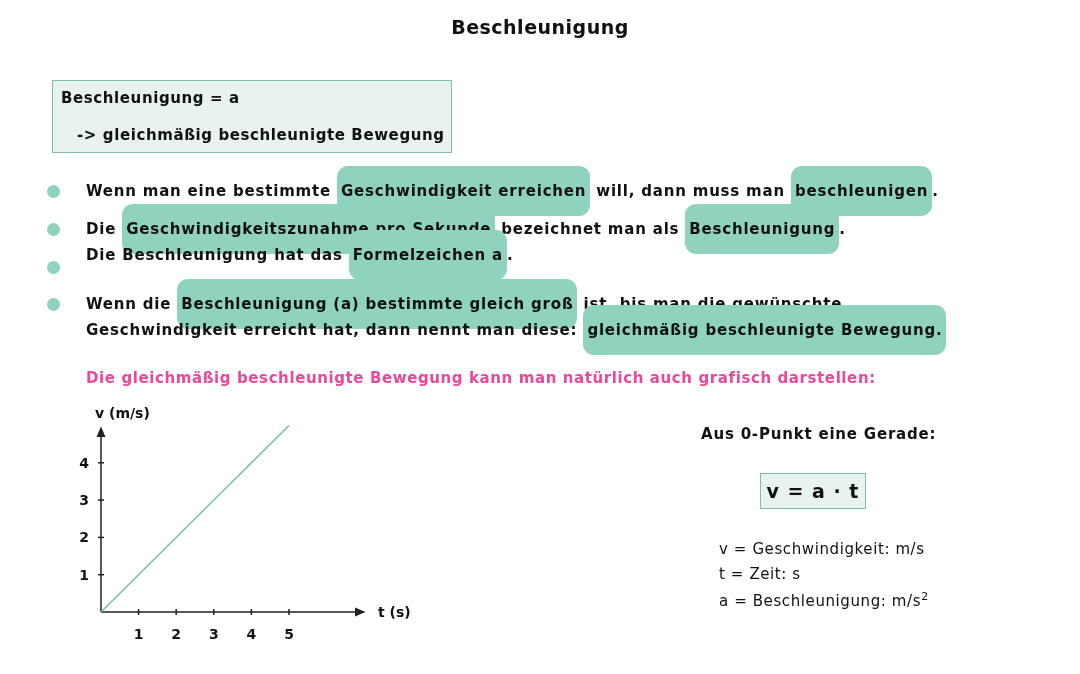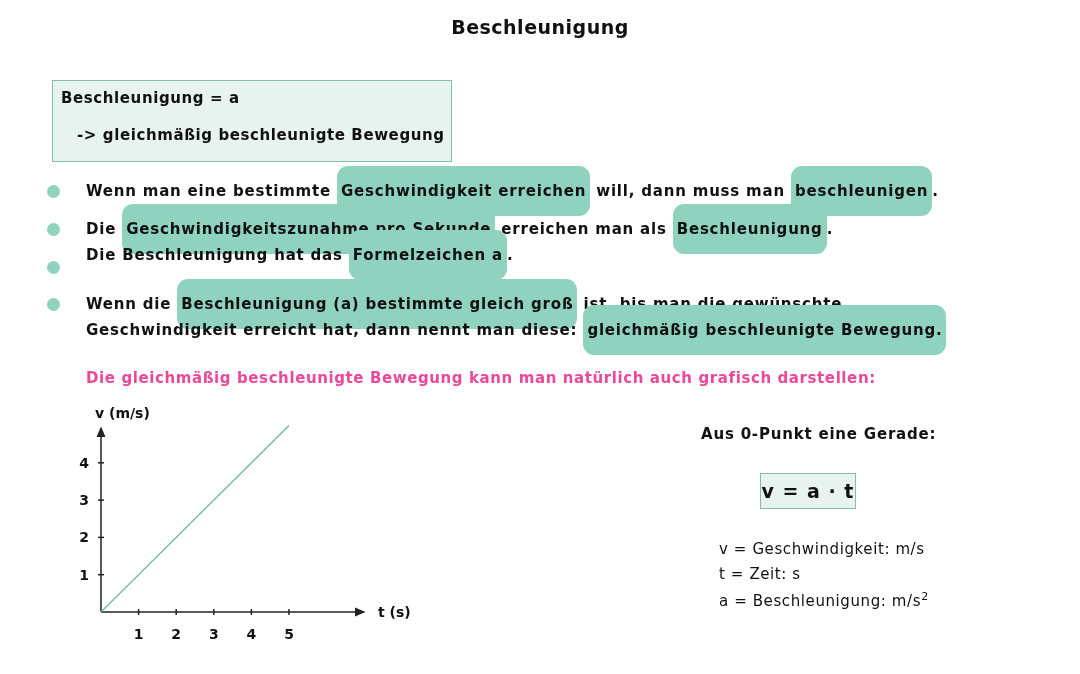--- a/index.html
+++ b/index.html
@@ -1,31 +1,31 @@
 <!DOCTYPE html>
 <html><head>
 <meta charset="utf-8">
 <style>
   html, body { margin:0; padding:0; background:#ffffff; }
   body { width:1080px; height:674px; position:relative; overflow:hidden;
          font-family:"DejaVu Sans", sans-serif; color:#111; }
   .title { position:absolute; left:0; width:1080px; top:16px; text-align:center;
            font-weight:bold; font-size:19px; letter-spacing:0.5px; }
-  .defbox { position:absolute; left:52px; top:80px; width:400px; height:82px;
+  .defbox { position:absolute; left:52px; top:80px; width:400px; height:73px;
             background:#e8f3ef; border:1px solid #7fbfa6; box-sizing:border-box; }
   .defbox .l1 { position:absolute; left:8px; top:8px; font-weight:bold; font-size:15px; letter-spacing:0.6px;}
   .defbox .l2 { position:absolute; left:8px; top:45px; font-weight:bold; font-size:15px; letter-spacing:0.6px;margin-left:16px;}
   .bullet { position:absolute; left:47px; width:13px; height:13px; border-radius:50%; background:#8fd3bf; }
   .line { position:absolute; left:86px; font-weight:bold; font-size:15px; letter-spacing:0.8px; white-space:nowrap; line-height:22px; }
   .hl { background:#8fd3bf; border-radius:11px; padding:16px 4px; }
   .green-text { position:absolute; left:86px; top:369px; color:#ec4899; font-weight:bold; font-size:15px; letter-spacing:0.6px; white-space:nowrap; }
   .chart { position:absolute; left:0; top:0; }
   .ax-label { font-family:"DejaVu Sans", sans-serif; font-weight:bold; font-size:14px; fill:#111; }
   .right-head { position:absolute; left:701px; top:425px; font-weight:bold; font-size:15px; letter-spacing:0.8px; white-space:nowrap; }
-  .formula { position:absolute; left:760px; top:473px; width:96px; height:36px; background:#e8f3ef;
+  .formula { position:absolute; left:760px; top:473px; width:106px; height:36px; background:#e8f3ef;
              border:1px solid #7fbfa6; box-sizing:border-box; text-align:center; line-height:34px;
              font-weight:bold; font-size:19px; letter-spacing:1px; }
   .legend { position:absolute; left:719px; font-weight:normal; font-size:15px; letter-spacing:0.6px; white-space:nowrap; }
   sup { font-size:11px; }
 </style>
 </head>
 <body>
 
 <div class="title">Beschleunigung</div>
 
@@ -34,21 +34,21 @@
   <div class="l2">-&gt; gleichmäßig beschleunigte Bewegung</div>
 </div>
 
 <div class="bullet" style="top:185px"></div>
 <div class="line" style="top:180px">
   <span>Wenn man eine bestimmte </span><span class="hl">Geschwindigkeit erreichen</span><span> will, dann muss man </span><span class="hl">beschleunigen</span><span>.</span>
 </div>
 
 <div class="bullet" style="top:223px"></div>
 <div class="line" style="top:218px">
-  <span>Die </span><span class="hl">Geschwindigkeitszunahme pro Sekunde</span><span> erreichen man als </span><span class="hl">Beschleunigung</span><span>.</span>
+  <span>Die </span><span class="hl">Geschwindigkeitszunahme pro Sekunde</span><span> bezeichnet man als </span><span class="hl">Beschleunigung</span><span>.</span>
 </div>
 
 <div class="bullet" style="top:261px"></div>
 <div class="line" style="top:244px">
   <span>Die Beschleunigung hat das </span><span class="hl">Formelzeichen a</span><span>.</span>
 </div>
 
 <div class="bullet" style="top:298px"></div>
 <div class="line" style="top:293px">
   <span>Wenn die </span><span class="hl">Beschleunigung (a) bestimmte gleich groß</span><span> ist, bis man die gewünschte</span>

